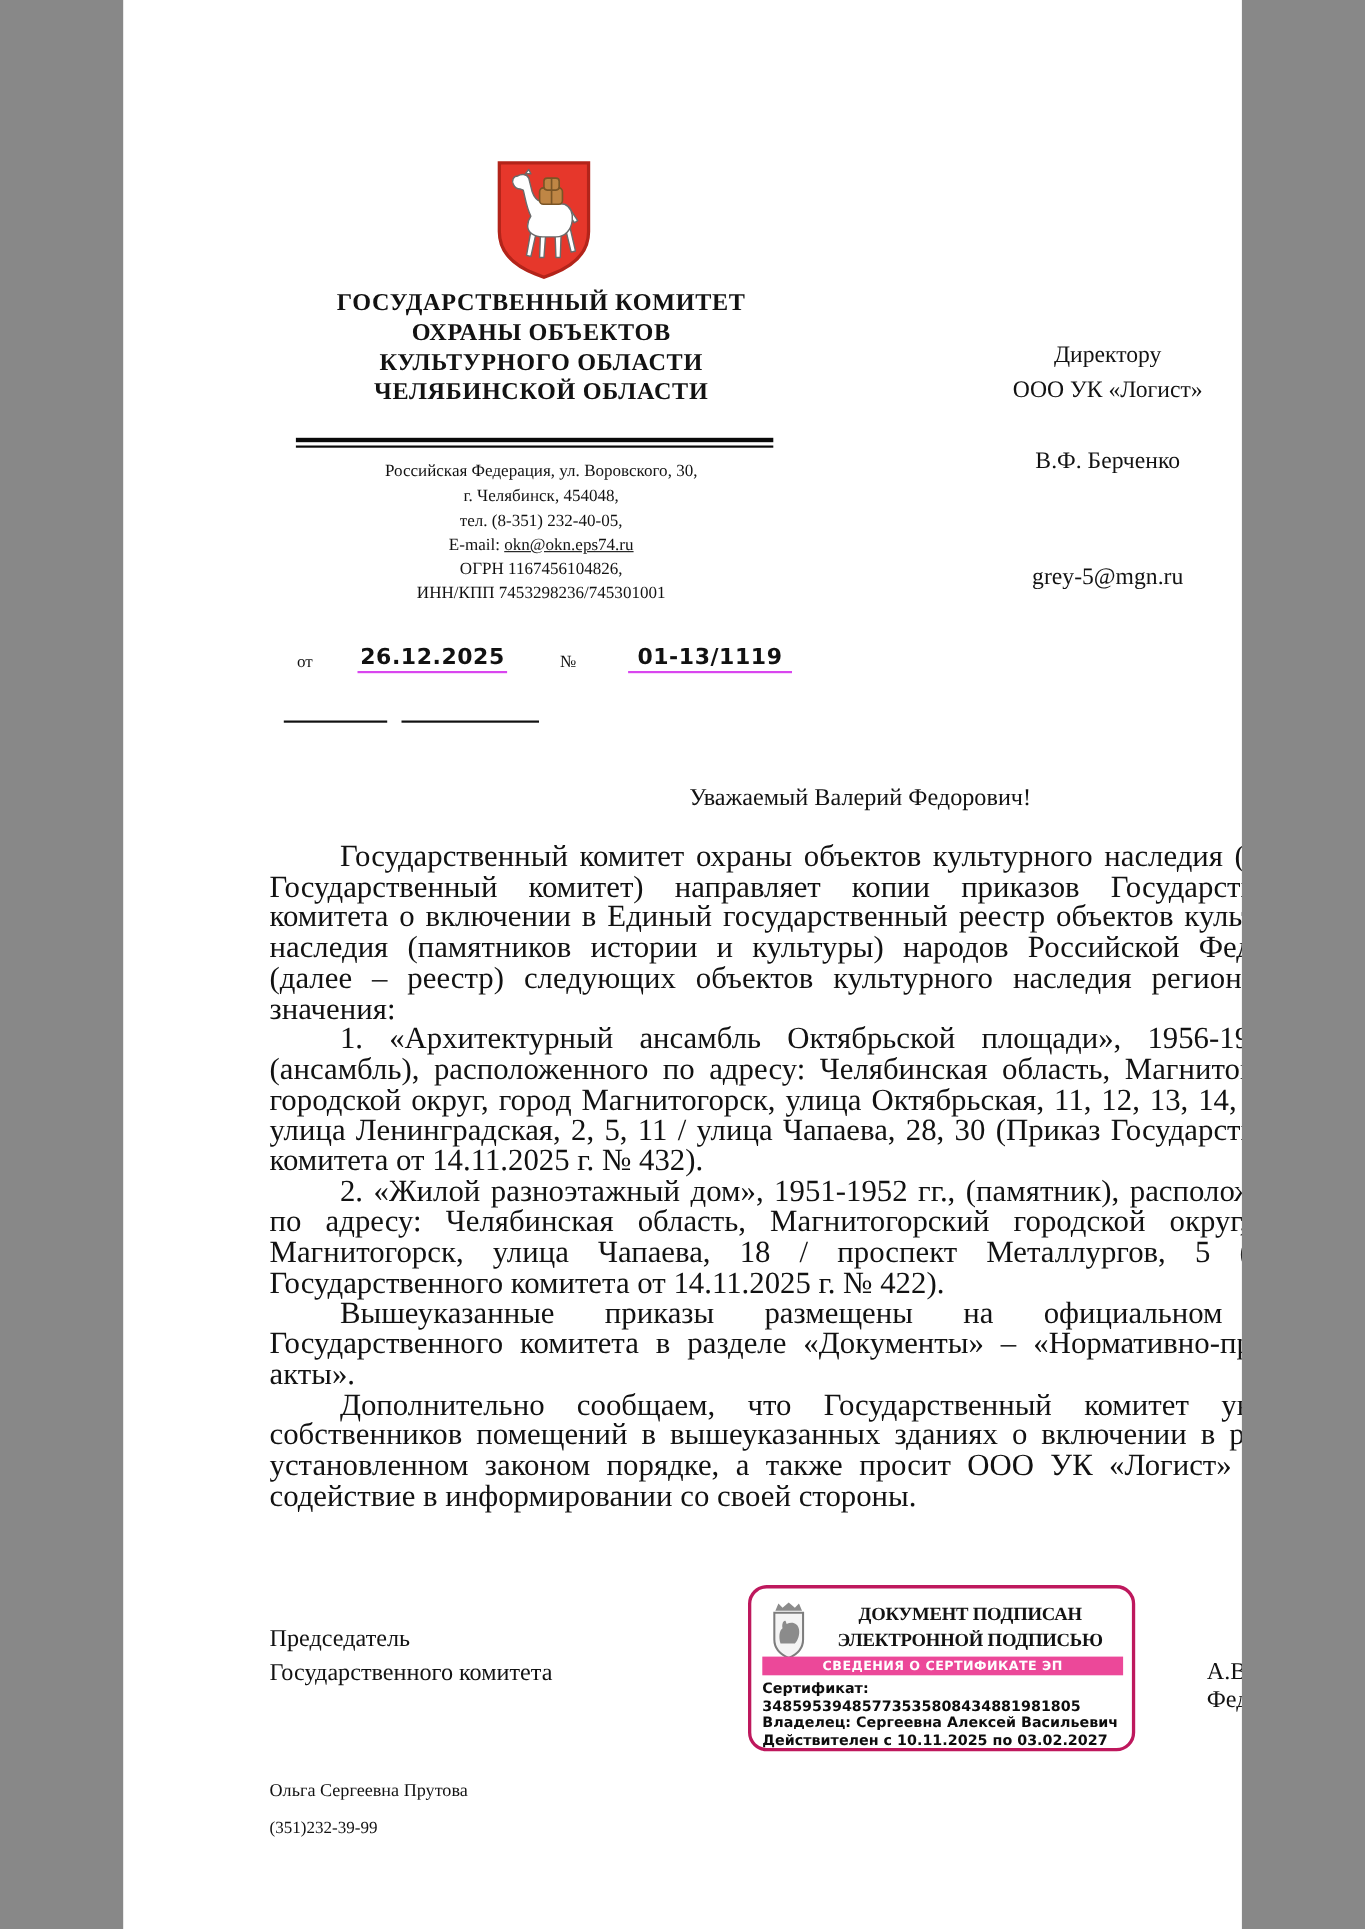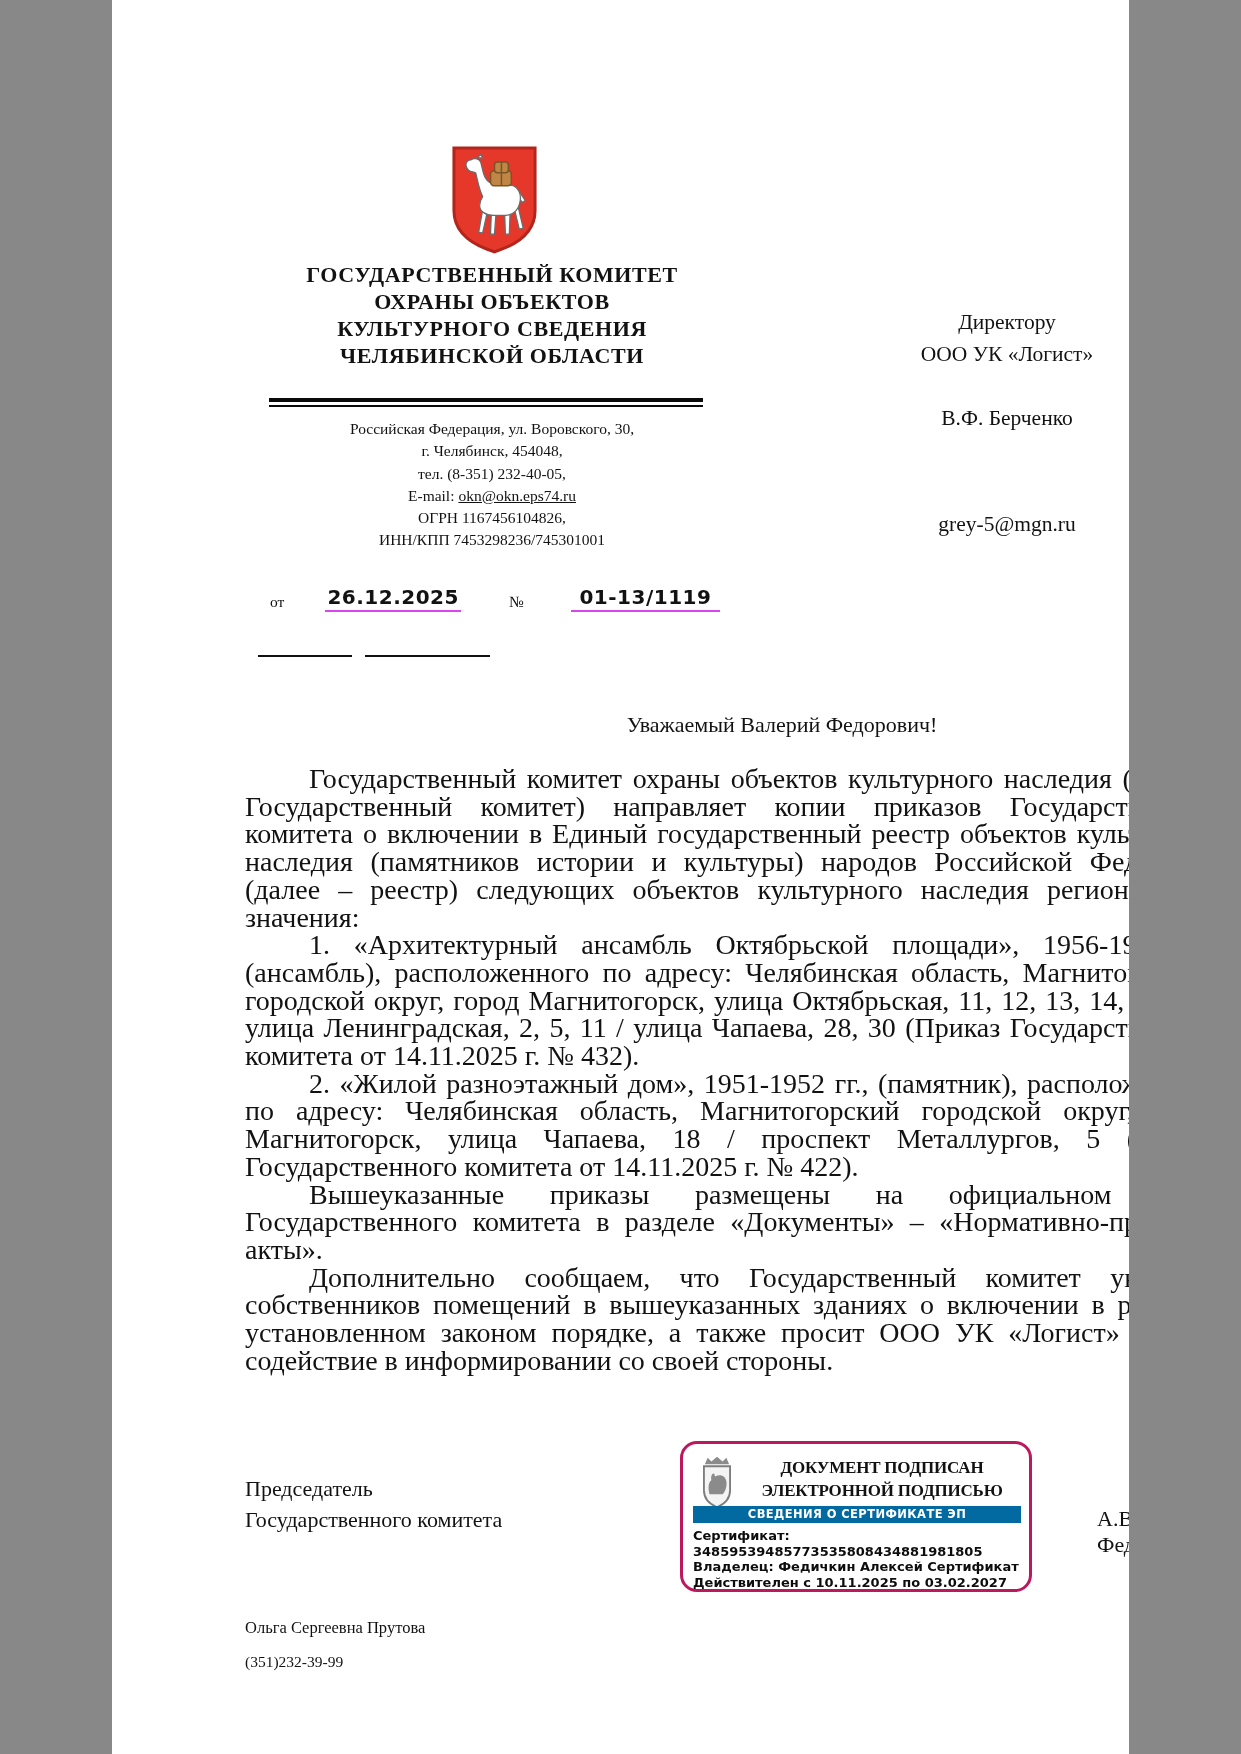--- a/index.html
+++ b/index.html
@@ -67,21 +67,21 @@
     border:3px solid #be185d; border-radius:17px; background:#fff;
   }
   .stamp-arms { position:absolute; left:14px; top:11px; width:40px; height:56px; }
   .stamp-title {
     position:absolute; left:56px; right:4px; top:13px;
     text-align:center; font-weight:bold; font-size:17px; line-height:22.5px;
     letter-spacing:-0.2px;
   }
   .stamp-bar {
     position:absolute; left:10px; top:62px; width:328px; height:17px;
-    background:#0369a1; color:#fff; text-align:center;
+    background:#ec4899; color:#fff; text-align:center;
     font-family:"DejaVu Sans", sans-serif; font-weight:bold;
     font-size:11.5px; line-height:17px; letter-spacing:0.4px;
   }
   .stamp-info {
     position:absolute; left:10px; top:84px; width:336px;
     font-family:"DejaVu Sans", sans-serif; font-weight:bold;
     font-size:13px; line-height:15.6px; color:#0d0d0d;
   }
   .stamp-info p { margin:0; }
   .stamp-info .cert { overflow-wrap:anywhere; }
@@ -108,21 +108,21 @@
     <g stroke="#7a5526" stroke-width="1.5">
       <rect x="44" y="28" width="21" height="15" rx="3.5" fill="#bf8645"></rect>
       <rect x="48" y="19" width="14" height="11" rx="3" fill="#bf8645"></rect>
       <path d="M55,19 V43" fill="none"></path>
     </g>
   </svg>
 
   <div class="org-title">
     <div>ГОСУДАРСТВЕННЫЙ КОМИТЕТ</div>
     <div>ОХРАНЫ ОБЪЕКТОВ</div>
-    <div>КУЛЬТУРНОГО СВЕДЕНИЯ</div>
+    <div>КУЛЬТУРНОГО ОБЛАСТИ</div>
     <div>ЧЕЛЯБИНСКОЙ ОБЛАСТИ</div>
   </div>
 
   <div class="header-rule"></div>
 
   <div class="org-address">
     <div>Российская Федерация, ул. Воровского, 30,</div>
     <div>г. Челябинск, 454048,</div>
     <div>тел. (8-351) 232-40-05,</div>
     <div><span>E-mail: </span><span class="email-link">okn@okn.eps74.ru</span></div>
@@ -166,21 +166,21 @@
       <path d="M7,12 H35 V38 C35,48 28,53 21,56 C14,53 7,48 7,38 Z" fill="#f4f4f4" stroke="#7d7d7d" stroke-width="2"></path>
       <path d="M13,42 C11,35 12,29 15,27 C14,23 16,19 18,20 L19,23 C24,20 30,22 31,28 C32,33 30,39 27,42 Z" fill="#8b8b8b"></path>
     </svg>
     <div class="stamp-title">
       <div>ДОКУМЕНТ ПОДПИСАН</div>
       <div>ЭЛЕКТРОННОЙ ПОДПИСЬЮ</div>
     </div>
     <div class="stamp-bar">СВЕДЕНИЯ О СЕРТИФИКАТЕ ЭП</div>
     <div class="stamp-info">
       <p class="cert">Сертификат: 34859539485773535808434881981805</p>
-      <p>Владелец: Федичкин Алексей Сертификат</p>
+      <p>Владелец: Сергеевна Алексей Васильевич</p>
       <p>Действителен с 10.11.2025 по 03.02.2027</p>
     </div>
   </div>
 
   <div class="exec-name">Ольга Сергеевна Прутова</div>
   <div class="exec-phone">(351)232-39-99</div>
 
 </div>
 
 </body></html>

